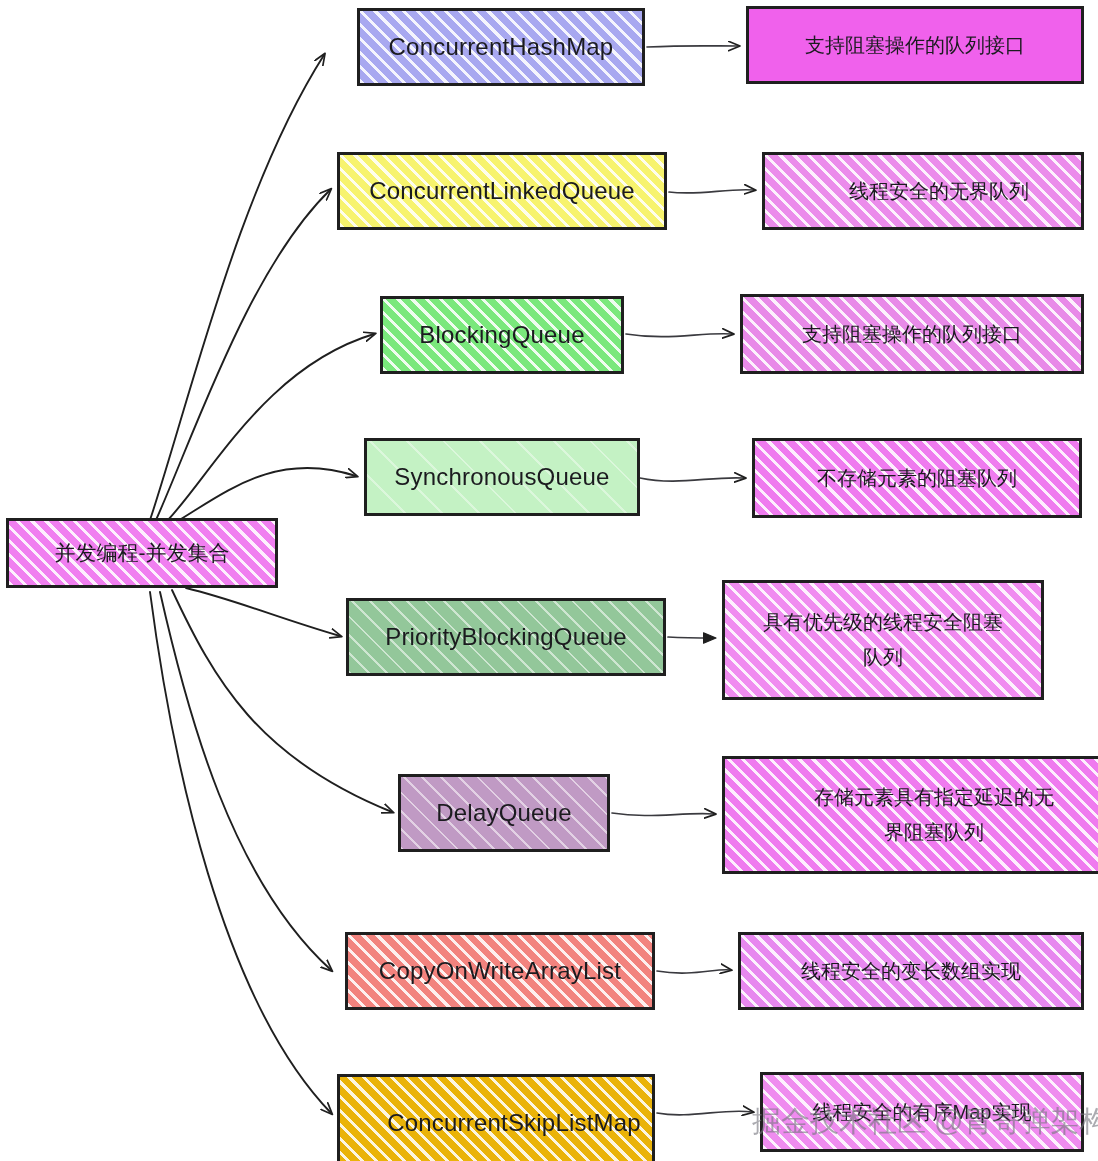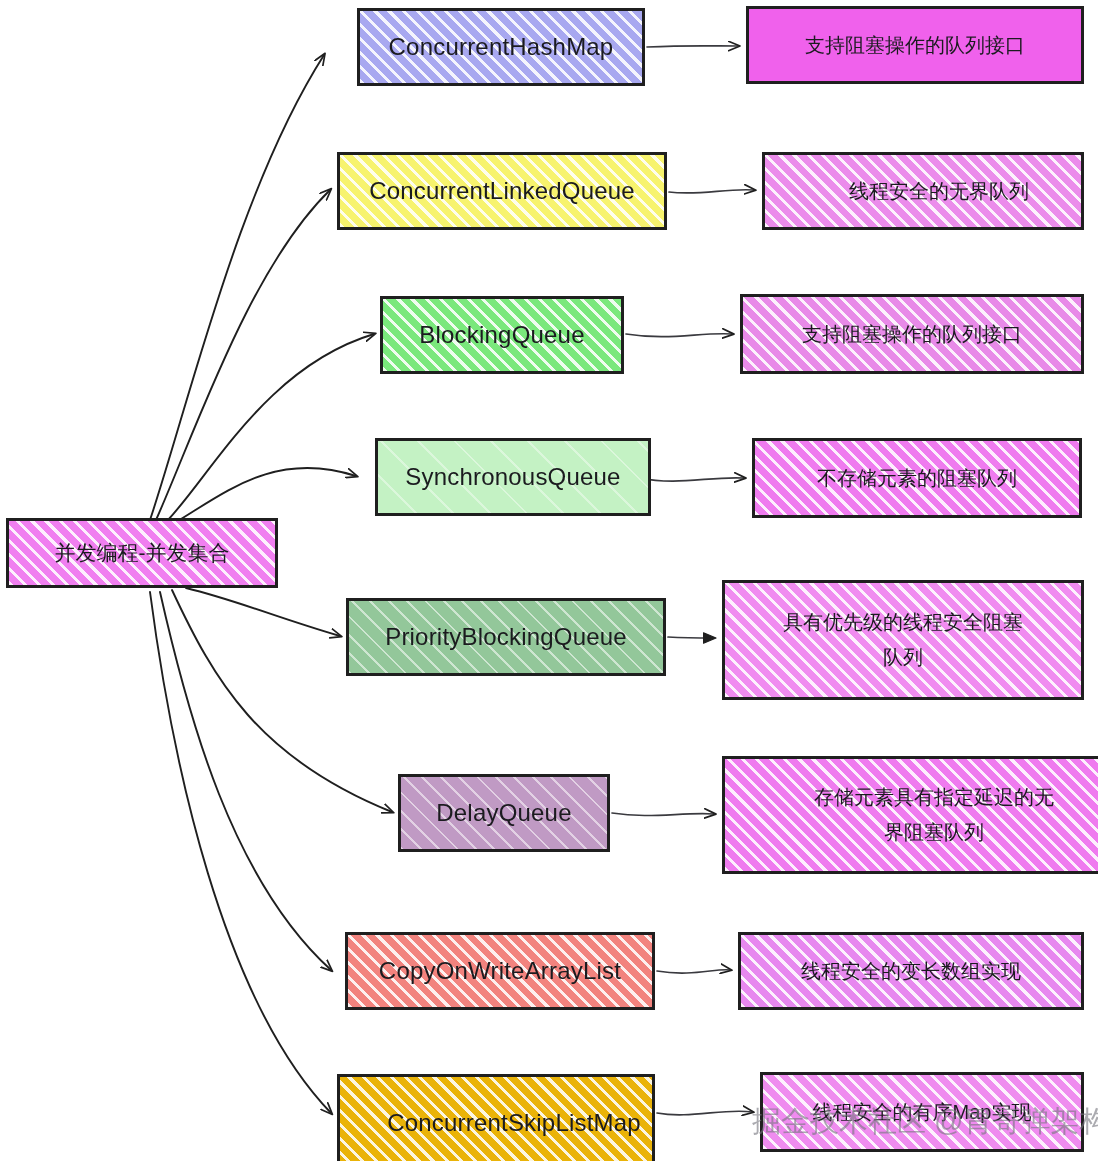--- a/index.html
+++ b/index.html
@@ -99,31 +99,31 @@
     <span class="lbl cjk">线程安全的无界队列</span>
   </div>
 
   <div class="node hatch" style="left:380px;top:296px;width:244px;height:78px;background:#7ae87c;">
     <span class="lbl latin">BlockingQueue</span>
   </div>
   <div class="node hatch" style="left:740px;top:294px;width:344px;height:80px;background:#e88ae8;">
     <span class="lbl cjk">支持阻塞操作的队列接口</span>
   </div>
 
-  <div class="node hatch-faint" style="left:375px;top:438px;width:276px;height:78px;background:#c4f2c4;">
+  <div class="node hatch-faint" style="left:364px;top:438px;width:276px;height:78px;background:#c4f2c4;">
     <span class="lbl latin">SynchronousQueue</span>
   </div>
   <div class="node hatch" style="left:752px;top:438px;width:330px;height:80px;background:#ef7bef;">
     <span class="lbl cjk">不存储元素的阻塞队列</span>
   </div>
 
   <div class="node hatch-soft" style="left:346px;top:598px;width:320px;height:78px;background:#93c79a;">
     <span class="lbl latin">PriorityBlockingQueue</span>
   </div>
-  <div class="node hatch" style="left:722px;top:580px;width:362px;height:120px;background:#f08cf0;">
+  <div class="node hatch" style="left:722px;top:580px;width:322px;height:120px;background:#f08cf0;">
     <span class="lbl cjk2">
       <span>具有优先级的线程安全阻塞</span><br>
       <span>队列</span>
     </span>
   </div>
 
   <div class="node hatch-soft" style="left:398px;top:774px;width:212px;height:78px;background:#c09ac4;">
     <span class="lbl latin">DelayQueue</span>
   </div>
   <div class="node hatch" style="left:722px;top:756px;width:424px;height:118px;background:#ef7bef;">

